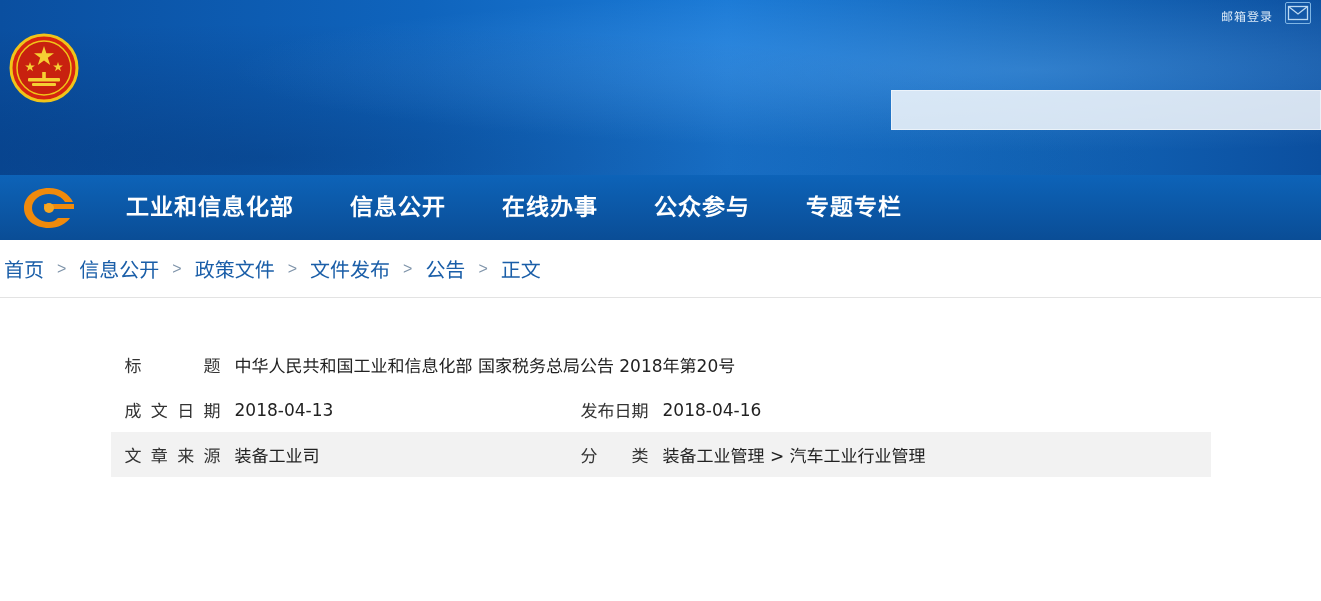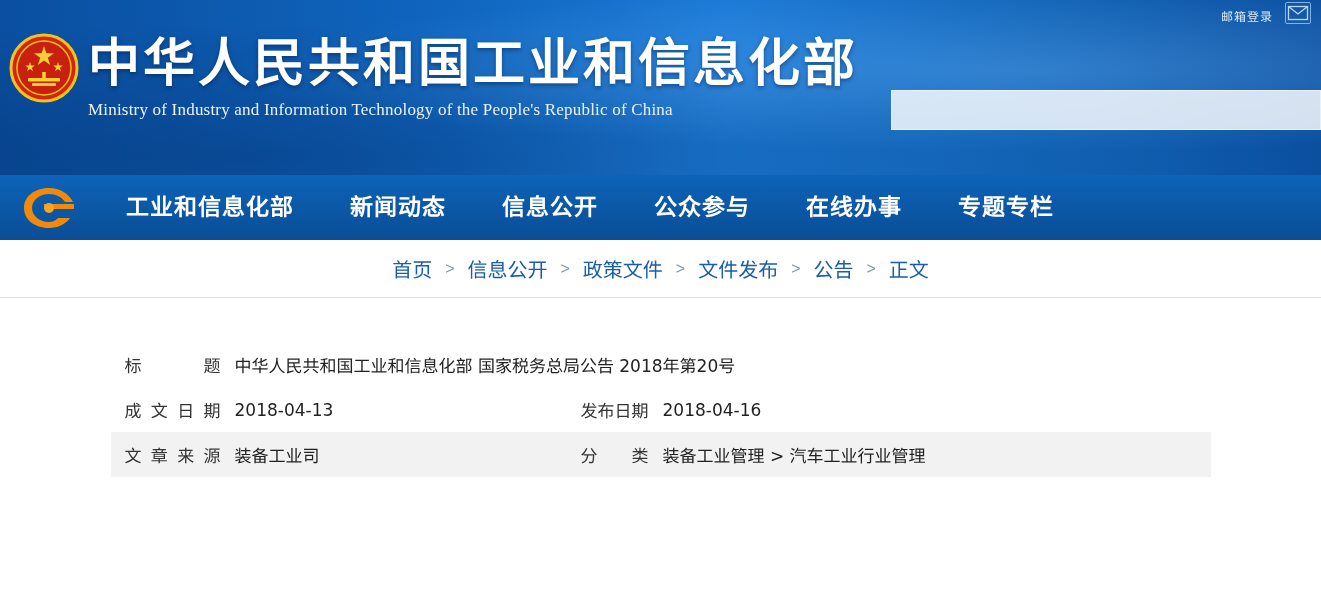--- a/index.html
+++ b/index.html
@@ -135,21 +135,20 @@
 
   
   .crumb-bar {
     width: 1321px;
     height: 58px;
     background: #ffffff;
     border-bottom: 1px solid #e3e3e3;
     display: flex;
     align-items: center;
     padding-left: 0;
-    justify-content: center;
   }
   .crumb {
     color: #1a5ea8;
     font-size: 20px;
     font-family: "DejaVu Sans", "Liberation Sans", sans-serif;
     cursor: pointer;
     padding: 0 4px;
   }
   .crumb.current { color: #1a5ea8; }
   .crumb-sep {
@@ -218,44 +217,39 @@
         <polygon points="36,14 38.4,21.2 46,21.2 39.8,25.7 42.2,32.9 36,28.4 29.8,32.9 32.2,25.7 26,21.2 33.6,21.2"></polygon>
         <polygon points="22,30 23.2,33.5 26.9,33.5 23.9,35.7 25,39.2 22,37 19,39.2 20.1,35.7 17.1,33.5 20.8,33.5"></polygon>
         <polygon points="50,30 51.2,33.5 54.9,33.5 51.9,35.7 53,39.2 50,37 47,39.2 48.1,35.7 45.1,33.5 48.8,33.5"></polygon>
         <rect x="20" y="46" width="32" height="3.4" rx="1"></rect>
         <rect x="24" y="51" width="24" height="3" rx="1"></rect>
         <rect x="34.2" y="40" width="3.6" height="9"></rect>
       </g>
     </svg>
   </div>
 
-  <div class="title-block">
-    <div class="cn-title">中华人民共和国工业和信息化部</div>
-    <div class="en-title">Ministry of Industry and Information Technology of the People's Republic of China</div>
-  </div>
 
   <div class="search-box">
     <input type="text" placeholder="" style="">
   </div>
 </div>
 
 <div class="nav">
   <div class="nav-logo">
     <svg width="62" height="50" viewBox="0 0 62 50" aria-hidden="true">
       <path d="M31 5 C16 5 6 14 6 25 C6 36 16 45 31 45 C40 45 48 41 52 35 L40 35 C37 38 34 39 31 39 C22 39 14 33 14 25 C14 17 22 11 31 11 C38 11 44 14 47 19 L55 19 C51 11 42 5 31 5 Z" fill="#f08a0c"></path>
       <rect x="26" y="21" width="30" height="5" fill="#f08a0c"></rect>
       <circle cx="31" cy="25" r="5" fill="#f5a623"></circle>
     </svg>
   </div>
   <div class="nav-items">
     <div class="nav-item">工业和信息化部</div>
-    <div class="nav-item">新闻动态</div>
     <div class="nav-item">信息公开</div>
+    <div class="nav-item">在线办事</div>
     <div class="nav-item">公众参与</div>
-    <div class="nav-item">在线办事</div>
     <div class="nav-item">专题专栏</div>
   </div>
 </div>
 
 <div class="crumb-bar">
   <span class="crumb">首页</span>
   <span class="crumb-sep">&gt;</span>
   <span class="crumb">信息公开</span>
   <span class="crumb-sep">&gt;</span>
   <span class="crumb">政策文件</span>

